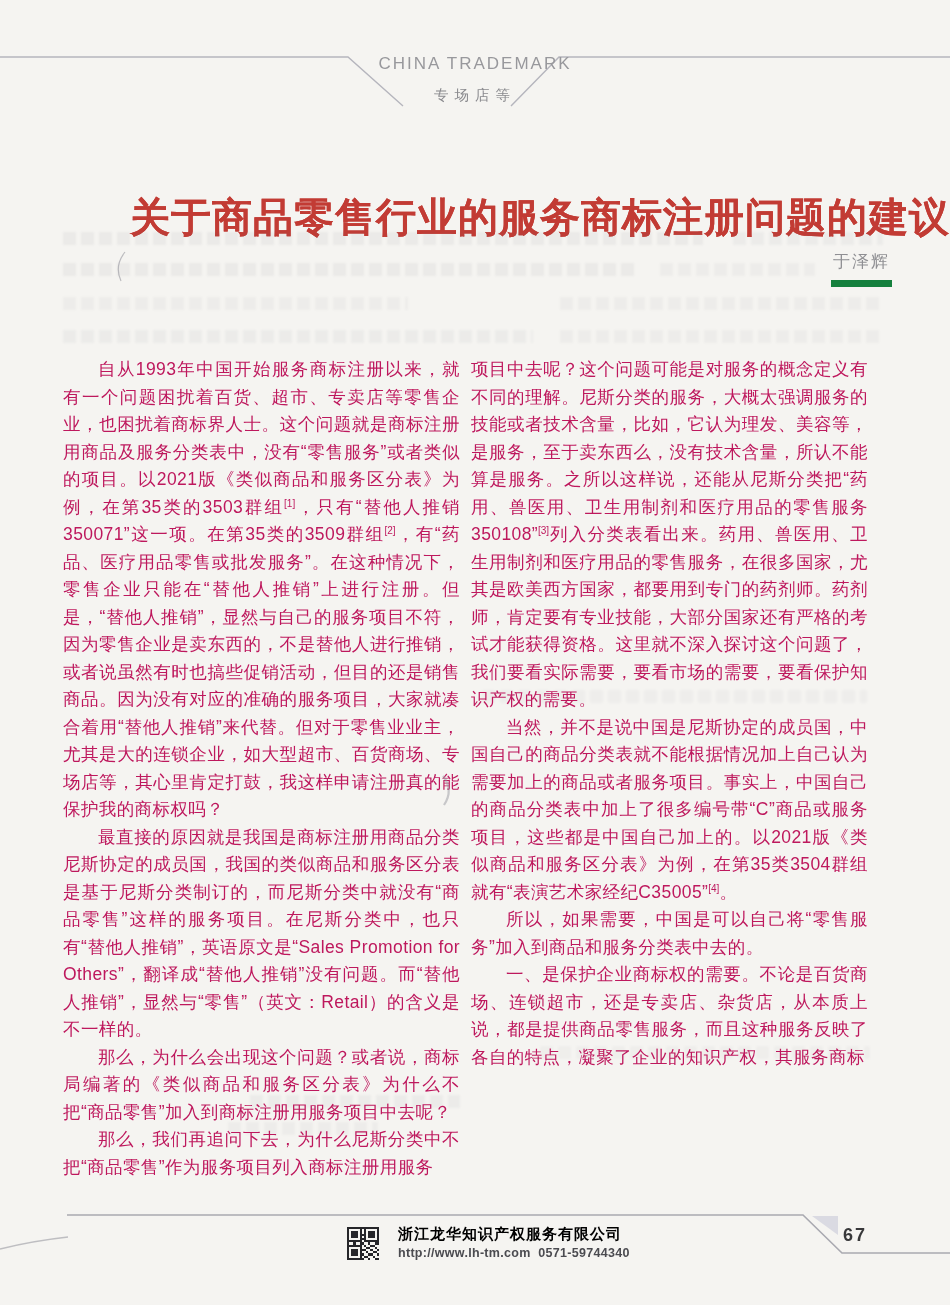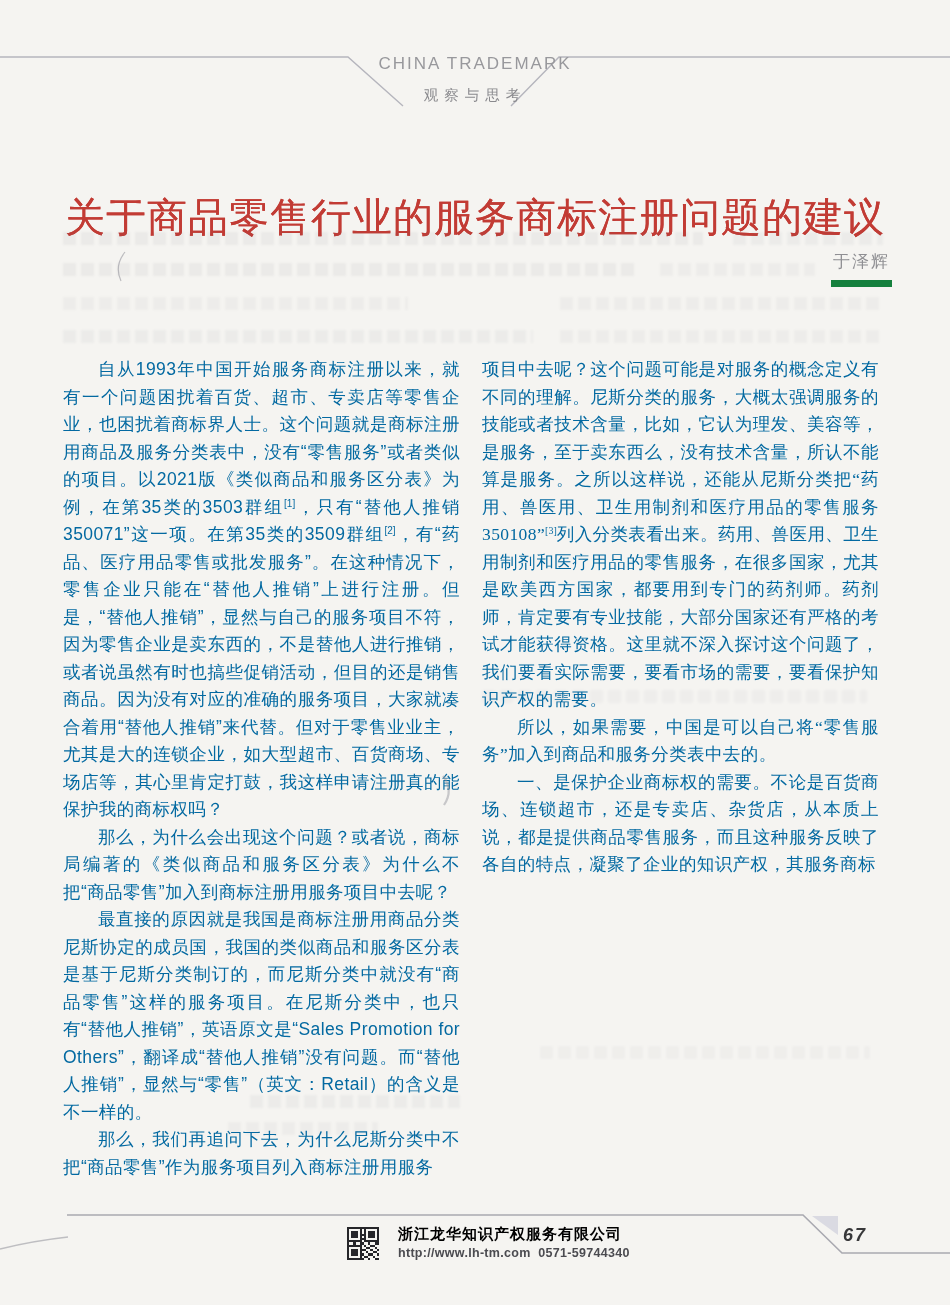--- a/index.html
+++ b/index.html
@@ -8,34 +8,34 @@
         background:#f5f4f1;overflow:hidden;color:#2d2d2f;}
 
   
   .hdr-svg{position:absolute;left:0;top:0;width:950px;height:130px;}
   .hdr-en{position:absolute;left:0;right:0;top:54px;text-align:center;
           font-size:17px;letter-spacing:2px;color:#98989c;}
   .hdr-cn{position:absolute;left:0;right:0;top:86px;text-align:center;
           font-size:14.5px;letter-spacing:6px;color:#8a8a8e;}
 
   
-  .title{position:absolute;left:0;right:0;top:163px;text-align:center;
+  .title{position:absolute;left:0;right:0;top:163px;text-align:right;
          font-family:"DejaVu Serif","Liberation Serif",serif;
-         font-size:40px;font-weight:normal;letter-spacing:1px;color:#c23b34;
+         font-size:40px;font-weight:bold;letter-spacing:1px;color:#c23b34;
          text-shadow:0 0 .5px #c23b34;}
   .author{position:absolute;right:58px;top:250px;
           font-size:17px;color:#8f8f93;letter-spacing:2px;
           padding:0 2px 7px 2px;border-bottom:7px solid #15803d;}
 
   
   .col{position:absolute;top:356px;width:397px;
        font-size:17.5px;line-height:27.5px;text-align:justify;
-       letter-spacing:0.4px;color:#0369a1;}
+       letter-spacing:0.4px;color:#be185d;}
   .col-left{left:63px;}
-  .col-right{left:482px;font-family:Liberation Serif, serif;}
+  .col-right{left:471px;}
   .col p{margin:0;text-indent:2em;}
   .col p.no-indent{text-indent:0;}
   .col sup{font-size:10px;line-height:0;vertical-align:6px;letter-spacing:0;}
 
   
   .ghost{position:absolute;height:13px;pointer-events:none;
          background:repeating-linear-gradient(90deg,
             rgba(110,110,122,.14) 0 13px, rgba(110,110,122,0) 13px 18px);
          filter:blur(1.3px);opacity:.55;}
 
@@ -46,60 +46,61 @@
   .ftr-svg{position:absolute;left:0;top:1195px;width:950px;height:80px;}
   .qr{position:absolute;left:347px;top:1227px;width:32px;height:33px;
       display:grid;grid-template-columns:repeat(15,1fr);grid-template-rows:repeat(15,1fr);}
   .qr div{background:transparent;}
   .qr div.on{background:#26262a;}
   .ftr-company{position:absolute;left:398px;top:1225px;
                font-size:15px;font-weight:bold;color:#000000;letter-spacing:1px;}
   .ftr-url{position:absolute;left:398px;top:1246px;
            font-size:12.5px;font-weight:bold;color:#4b4b50;letter-spacing:.3px;}
   .page-num{position:absolute;left:843px;top:1225px;
-            font-size:18px;font-weight:600;font-style:italic;
+            font-size:18px;font-weight:600;
             color:#38383a;letter-spacing:2px;}
 </style>
 </head>
 <body>
 
 <div class="page">
 
   <svg class="hdr-svg" viewBox="0 0 950 130" fill="none">
     <polyline points="0,57 348,57 403,106" stroke="#b5b5bd" stroke-width="1.4"></polyline>
     <polyline points="511,106 559,57 950,57" stroke="#b5b5bd" stroke-width="1.4"></polyline>
   </svg>
   <div class="hdr-en">CHINA TRADEMARK</div>
-  <div class="hdr-cn">观察与思考</div>
+  <div class="hdr-cn">专场店等</div>
 
   <h1 class="title">关于商品零售行业的服务商标注册问题的建议</h1>
   <div class="author">于泽辉</div>
 
   <div class="ghost" style="left:63px;top:232px;width:640px;"></div>
   <div class="ghost" style="left:733px;top:232px;width:150px;opacity:.45;"></div>
   <div class="ghost" style="left:63px;top:263px;width:575px;"></div>
   <div class="ghost" style="left:660px;top:263px;width:155px;opacity:.4;"></div>
   <div class="ghost" style="left:63px;top:297px;width:345px;opacity:.4;"></div>
   <div class="ghost" style="left:560px;top:297px;width:320px;opacity:.4;"></div>
   <div class="ghost" style="left:63px;top:330px;width:470px;opacity:.45;"></div>
   <div class="ghost" style="left:560px;top:330px;width:320px;opacity:.4;"></div>
   <div class="ghost" style="left:482px;top:690px;width:385px;opacity:.35;"></div>
   <div class="ghost" style="left:250px;top:1095px;width:210px;opacity:.45;"></div>
   <div class="ghost" style="left:228px;top:1122px;width:150px;opacity:.4;"></div>
   <div class="ghost" style="left:540px;top:1046px;width:330px;opacity:.3;"></div>
 
   <div class="col col-left">
     <p>自从1993年中国开始服务商标注册以来，就有一个问题困扰着百货、超市、专卖店等零售企业，也困扰着商标界人士。这个问题就是商标注册用商品及服务分类表中，没有“零售服务”或者类似的项目。以2021版《类似商品和服务区分表》为例，在第35类的3503群组<sup>[1]</sup>，只有“替他人推销350071”这一项。在第35类的3509群组<sup>[2]</sup>，有“药品、医疗用品零售或批发服务”。在这种情况下，零售企业只能在“替他人推销”上进行注册。但是，“替他人推销”，显然与自己的服务项目不符，因为零售企业是卖东西的，不是替他人进行推销，或者说虽然有时也搞些促销活动，但目的还是销售商品。因为没有对应的准确的服务项目，大家就凑合着用“替他人推销”来代替。但对于零售业业主，尤其是大的连锁企业，如大型超市、百货商场、专场店等，其心里肯定打鼓，我这样申请注册真的能保护我的商标权吗？</p>
+    <p>最直接的原因就是我国是商标注册用商品分类尼斯协定的成员国，我国的类似商品和服务区分表是基于尼斯分类制订的，而尼斯分类中就没有“商品零售”这样的服务项目。在尼斯分类中，也只有“替他人推销”，英语原文是“Sales Promotion for Others”，翻译成“替他人推销”没有问题。而“替他人推销”，显然与“零售”（英文：Retail）的含义是不一样的。</p>
     <p>那么，为什么会出现这个问题？或者说，商标局编著的《类似商品和服务区分表》为什么不把“商品零售”加入到商标注册用服务项目中去呢？</p>
-    <p>最直接的原因就是我国是商标注册用商品分类尼斯协定的成员国，我国的类似商品和服务区分表是基于尼斯分类制订的，而尼斯分类中就没有“商品零售”这样的服务项目。在尼斯分类中，也只有“替他人推销”，英语原文是“Sales Promotion for Others”，翻译成“替他人推销”没有问题。而“替他人推销”，显然与“零售”（英文：Retail）的含义是不一样的。</p>
     <p>那么，我们再追问下去，为什么尼斯分类中不把“商品零售”作为服务项目列入商标注册用服务</p>
   </div>
 
   <div class="col col-right">
     <p class="no-indent">项目中去呢？这个问题可能是对服务的概念定义有不同的理解。尼斯分类的服务，大概太强调服务的技能或者技术含量，比如，它认为理发、美容等，是服务，至于卖东西么，没有技术含量，所认不能算是服务。之所以这样说，还能从尼斯分类把“药用、兽医用、卫生用制剂和医疗用品的零售服务350108”<sup>[3]</sup>列入分类表看出来。药用、兽医用、卫生用制剂和医疗用品的零售服务，在很多国家，尤其是欧美西方国家，都要用到专门的药剂师。药剂师，肯定要有专业技能，大部分国家还有严格的考试才能获得资格。这里就不深入探讨这个问题了，我们要看实际需要，要看市场的需要，要看保护知识产权的需要。</p>
+    <p>当然，并不是说中国是尼斯协定的成员国，中国自己的商品分类表就不能根据情况加上自己认为需要加上的商品或者服务项目。事实上，中国自己的商品分类表中加上了很多编号带“C”商品或服务项目，这些都是中国自己加上的。以2021版《类似商品和服务区分表》为例，在第35类3504群组就有“表演艺术家经纪C35005”<sup>[4]</sup>。</p>
     <p>所以，如果需要，中国是可以自己将“零售服务”加入到商品和服务分类表中去的。</p>
     <p>一、是保护企业商标权的需要。不论是百货商场、连锁超市，还是专卖店、杂货店，从本质上说，都是提供商品零售服务，而且这种服务反映了各自的特点，凝聚了企业的知识产权，其服务商标</p>
   </div>
 
   <svg class="marks-svg" viewBox="0 0 950 1305" fill="none">
     <path d="M125,252 Q114,266 121,281" stroke="#8d8d95" stroke-width="1.2" opacity=".55"></path>
     <path d="M443,776 Q454,790 444,805" stroke="#9a9aa2" stroke-width="2.2" opacity=".5"></path>
     <path d="M0,1249 Q32,1241 68,1237" stroke="#9a9aa2" stroke-width="1.3" opacity=".6"></path>
   </svg>
 

